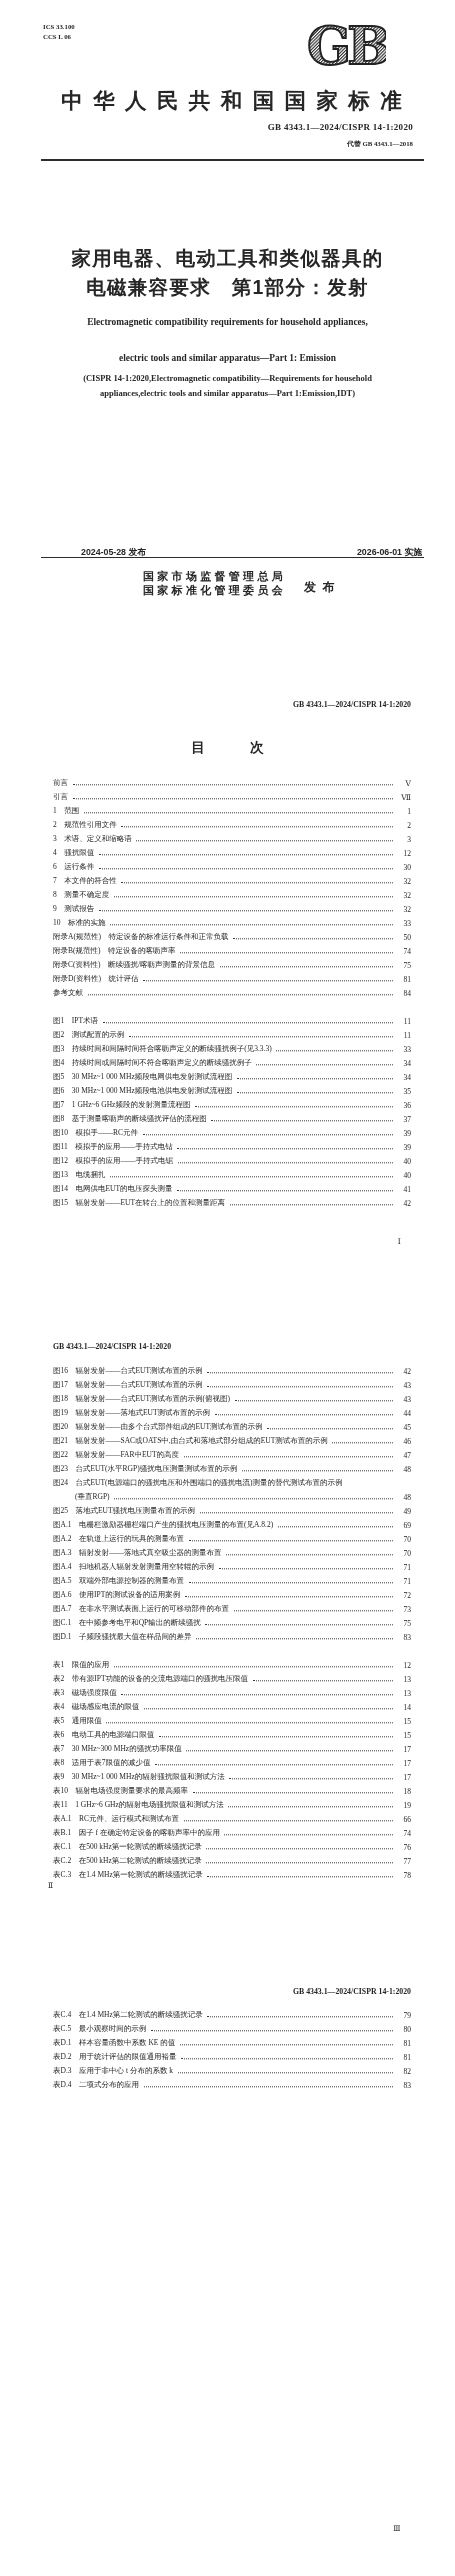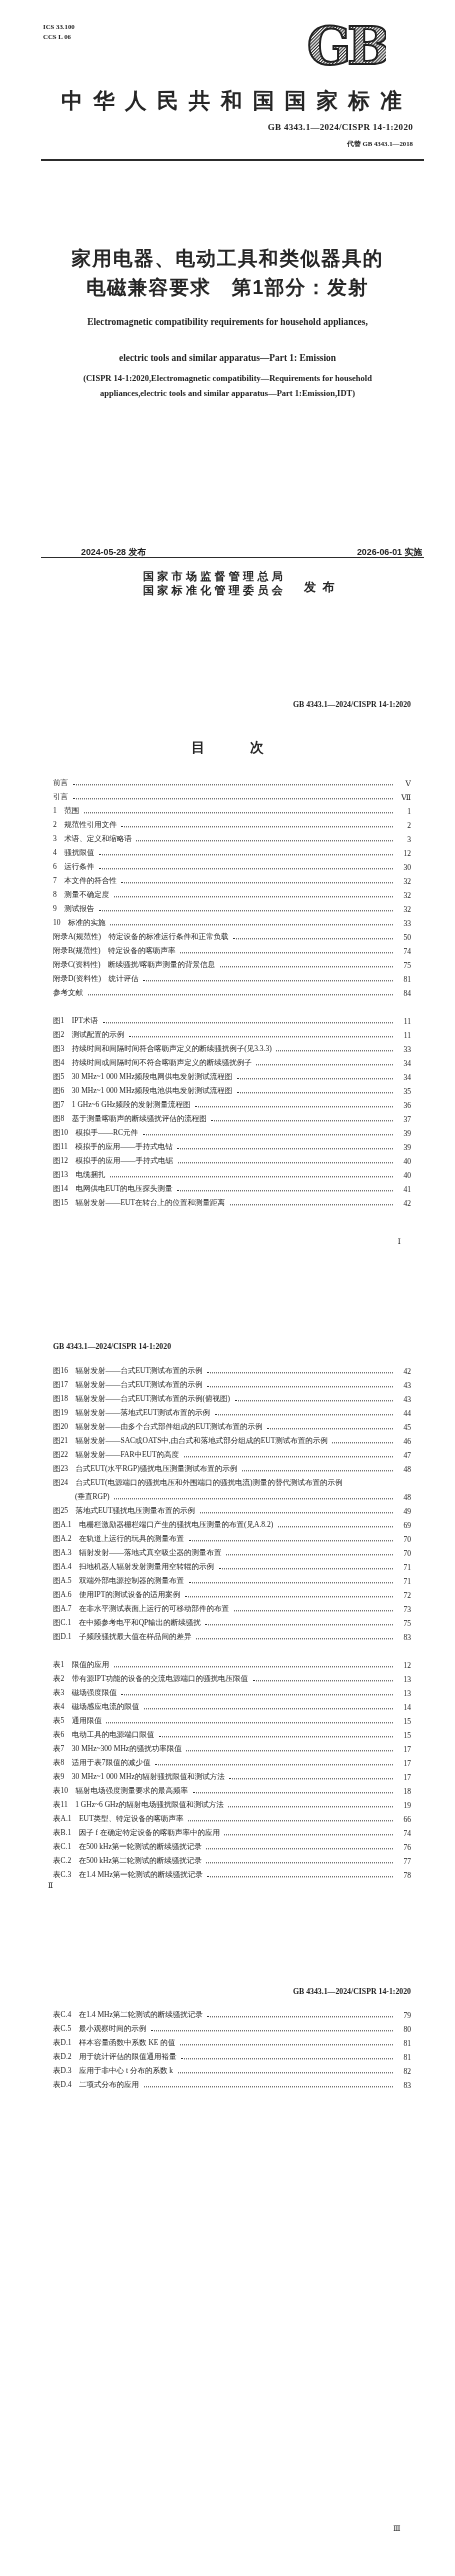--- a/index.html
+++ b/index.html
@@ -398,21 +398,21 @@
         <span class="toc-label">表10　辐射电场强度测量要求的最高频率</span>
         <span class="leader"></span>
         <span class="toc-page">18</span>
       </div>
       <div class="toc-row">
         <span class="toc-label">表11　1 GHz~6 GHz的辐射电场骚扰限值和测试方法</span>
         <span class="leader"></span>
         <span class="toc-page">19</span>
       </div>
       <div class="toc-row">
-        <span class="toc-label">表A.1　EUT类型、特定设备的喀呖声率</span>
+        <span class="toc-label">表A.1　RC元件、运行模式和测试布置</span>
         <span class="leader"></span>
         <span class="toc-page">66</span>
       </div>
       <div class="toc-row">
         <span class="toc-label">表B.1　因子 f 在确定特定设备的喀呖声率中的应用</span>
         <span class="leader"></span>
         <span class="toc-page">74</span>
       </div>
       <div class="toc-row">
         <span class="toc-label">表C.1　在500 kHz第一轮测试的断续骚扰记录</span>

